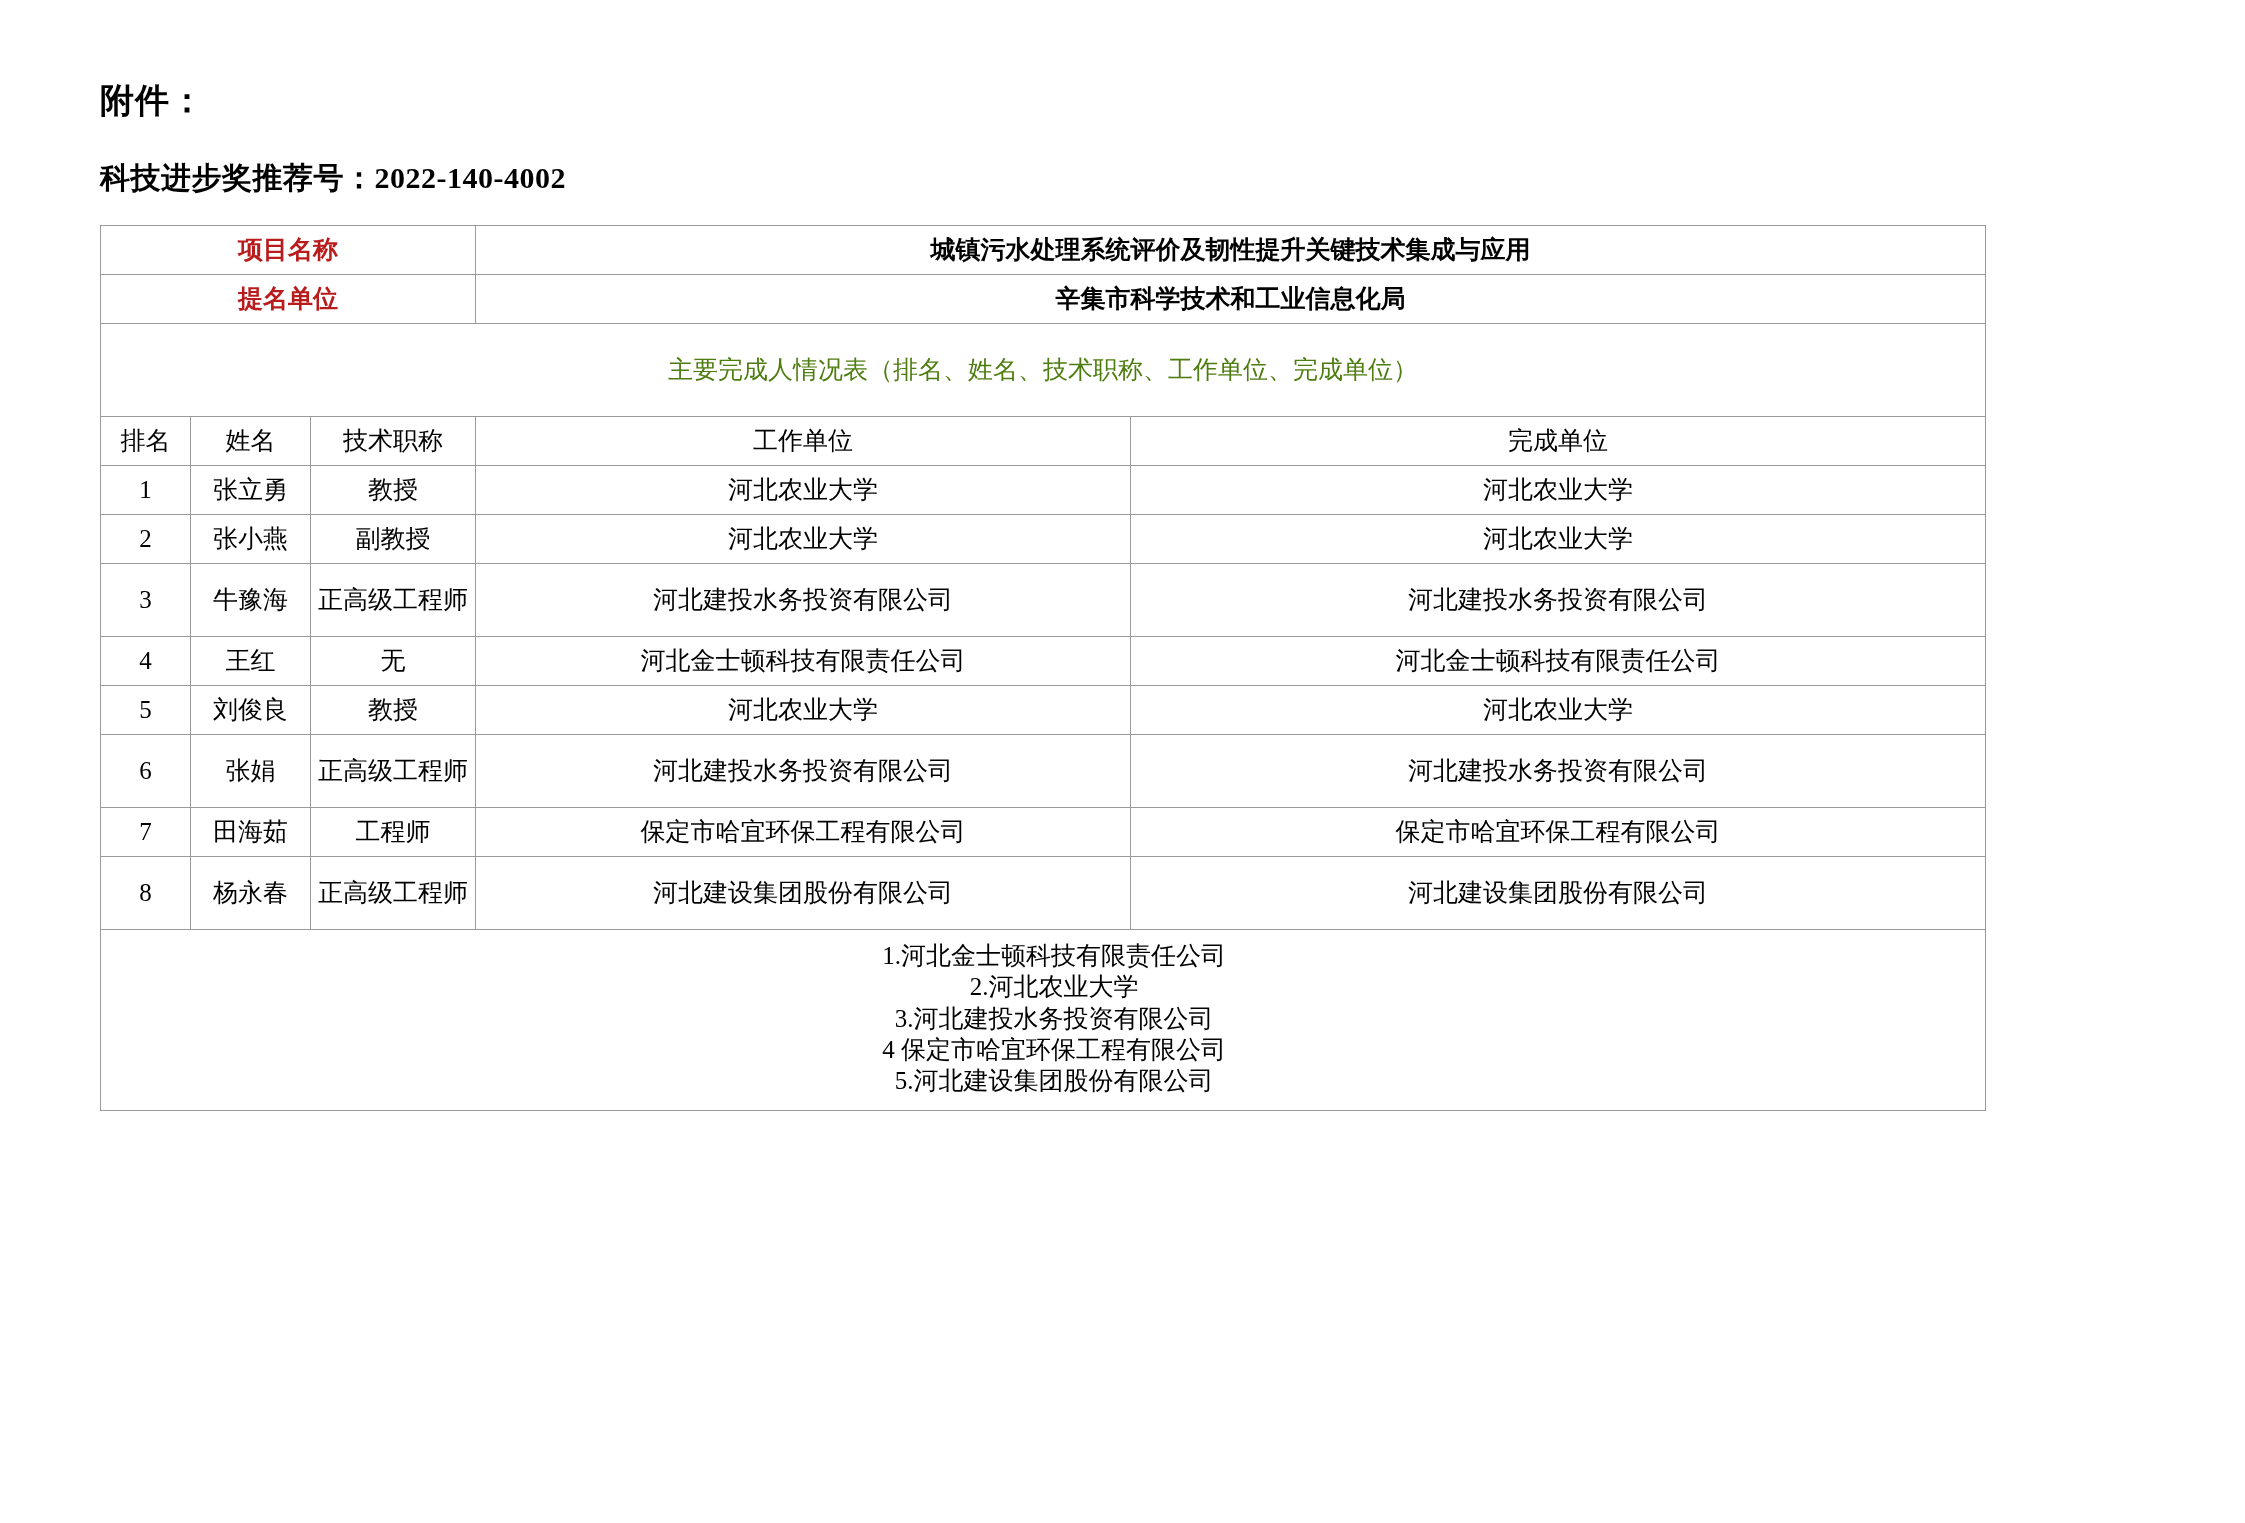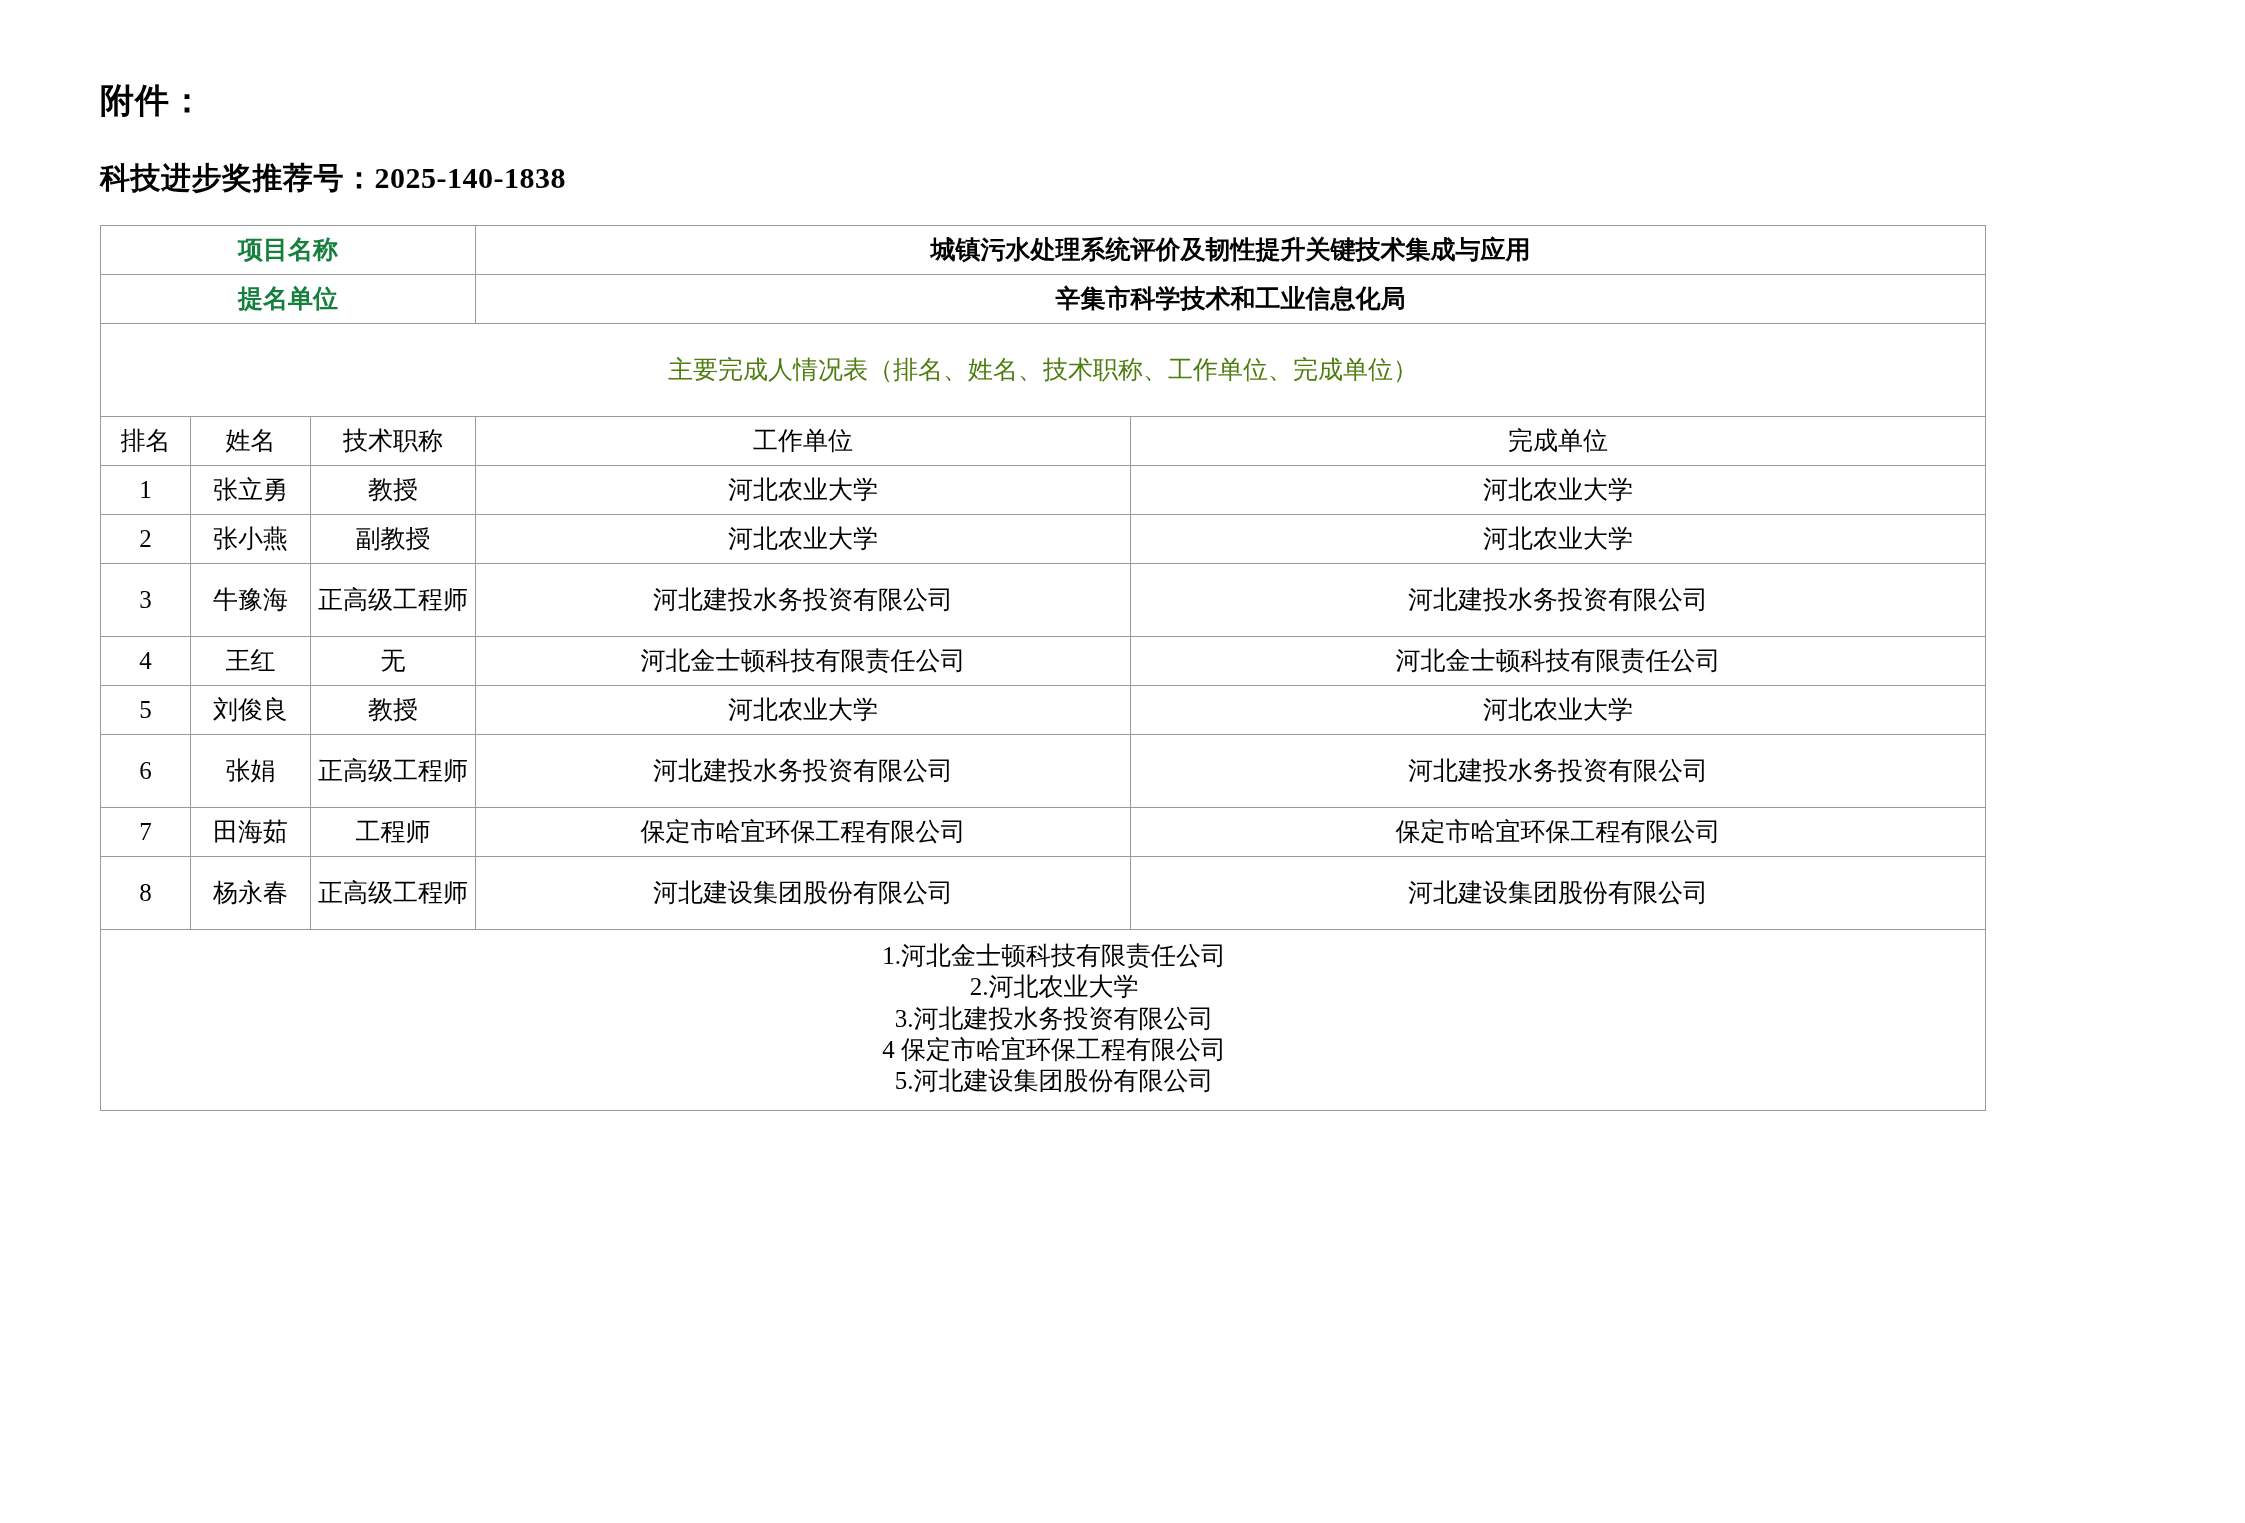--- a/index.html
+++ b/index.html
@@ -45,21 +45,21 @@
   table.main td {
     border: 1px solid #9a9a9a;
     padding: 0;
     vertical-align: middle;
     text-align: center;
     font-size: 25px;
     line-height: 1.35;
     height: 48px;
   }
   .label-red {
-    color: #15803d;
+    color: #b91c1c;
     font-weight: bold;
     font-size: 26px;
   }
   .row-head td {
     height: 50px;
   }
   .title-cell {
     font-size: 26px;
     font-weight: bold;
   }
@@ -104,21 +104,21 @@
   }
 </style>
 </head>
 <body>
 
 <div class="page">
 
   <div class="attachment-label">附件：</div>
 
   <div class="rec-line">
-    <span>科技进步奖推荐号：</span><span class="rec-number">2025-140-1838</span>
+    <span>科技进步奖推荐号：</span><span class="rec-number">2022-140-4002</span>
   </div>
 
   <table class="main">
     <colgroup>
       <col style="width:90px">
       <col style="width:120px">
       <col style="width:165px">
       <col style="width:655px">
       <col style="width:855px">
     </colgroup>

